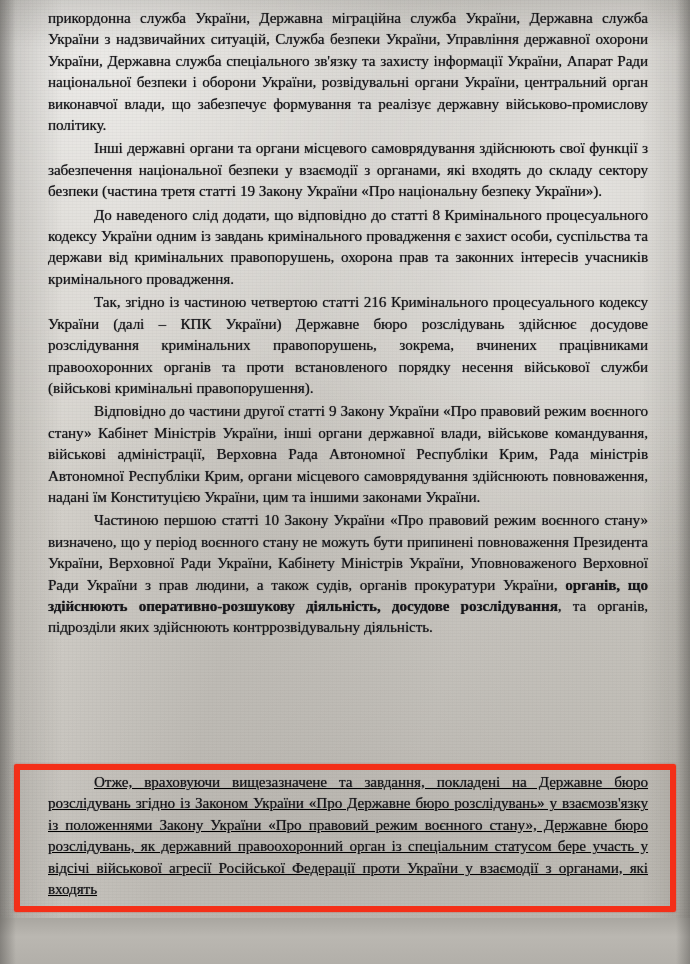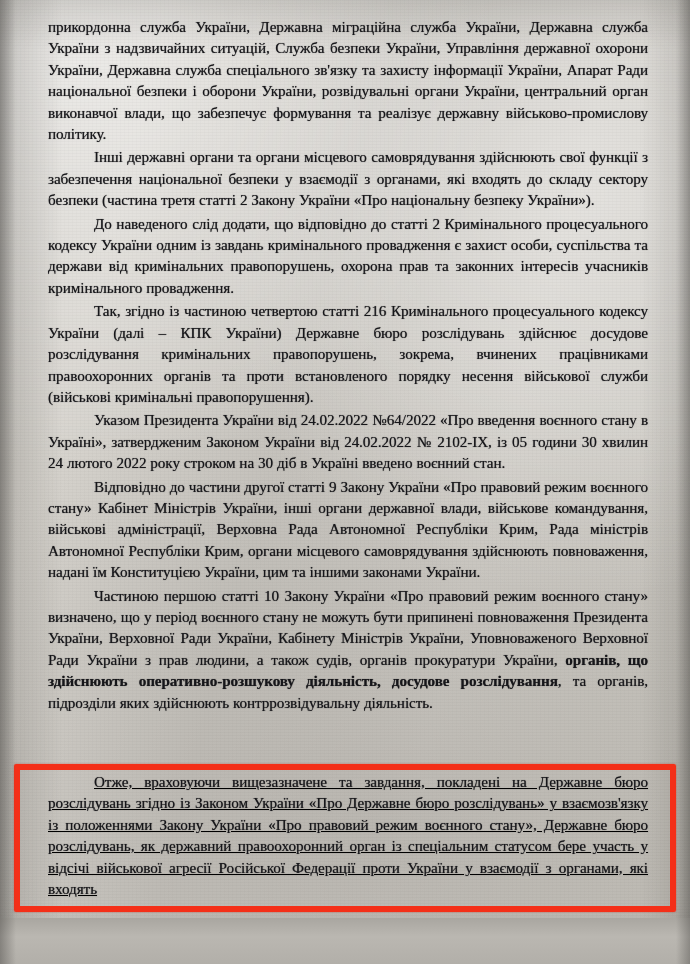--- a/index.html
+++ b/index.html
@@ -44,21 +44,21 @@
       linear-gradient(90deg, rgba(90,88,84,0.22) 0%, rgba(255,255,255,0) 9%),
       linear-gradient(270deg, rgba(90,88,84,0.18) 0%, rgba(255,255,255,0) 7%),
       linear-gradient(180deg, rgba(110,108,103,0.18) 0%, rgba(255,255,255,0) 5%),
       linear-gradient(0deg, rgba(110,108,103,0.20) 0%, rgba(255,255,255,0) 6%);
     pointer-events: none;
     mix-blend-mode: multiply;
   }
   .doc-body {
     position: absolute;
     left: 48px;
-    top: 17px;
+    top: 8px;
     width: 600px;
     z-index: 2;
   }
   p.para {
     margin: 0 0 2px 0;
     text-indent: 46px;
     text-align: justify;
     font-size: 15.1px;
     line-height: 21.4px;
     color: #16161a;
@@ -117,24 +117,23 @@
 </head>
 <body>
 
 <div class="page">
 
   <div class="edge-shadow-left"></div>
   <div class="edge-shadow-right"></div>
 
   <div class="doc-body">
     <p class="para no-indent">прикордонна служба України, Державна міграційна служба України, Державна служба України з надзвичайних ситуацій, Служба безпеки України, Управління державної охорони України, Державна служба спеціального зв'язку та захисту інформації України, Апарат Ради національної безпеки і оборони України, розвідувальні органи України, центральний орган виконавчої влади, що забезпечує формування та реалізує державну військово-промислову політику.</p>
-    <p class="para">Інші державні органи та органи місцевого самоврядування здійснюють свої функції з забезпечення національної безпеки у взаємодії з органами, які входять до складу сектору безпеки (частина третя статті 2 Закону України «Про національну безпеку України»).</p>
-    <p class="para">До наведеного слід додати, що відповідно до статті 2 Кримінального процесуального кодексу України одним із завдань кримінального провадження є захист особи, суспільства та держави від кримінальних правопорушень, охорона прав та законних інтересів учасників кримінального провадження.</p>
+    <p class="para">Інші державні органи та органи місцевого самоврядування здійснюють свої функції з забезпечення національної безпеки у взаємодії з органами, які входять до складу сектору безпеки (частина третя статті 19 Закону України «Про національну безпеку України»).</p>
+    <p class="para">До наведеного слід додати, що відповідно до статті 8 Кримінального процесуального кодексу України одним із завдань кримінального провадження є захист особи, суспільства та держави від кримінальних правопорушень, охорона прав та законних інтересів учасників кримінального провадження.</p>
     <p class="para">Так, згідно із частиною четвертою статті 216 Кримінального процесуального кодексу України (далі – КПК України) Державне бюро розслідувань здійснює досудове розслідування кримінальних правопорушень, зокрема, вчинених працівниками правоохоронних органів та проти встановленого порядку несення військової служби (військові кримінальні правопорушення).</p>
-    <p class="para">Указом Президента України від 24.02.2022 №64/2022 «Про введення воєнного стану в Україні», затвердженим Законом України від 24.02.2022 № 2102-IX, із 05 години 30 хвилин 24 лютого 2022 року строком на 30 діб в Україні введено воєнний стан.</p>
     <p class="para">Відповідно до частини другої статті 9 Закону України «Про правовий режим воєнного стану» Кабінет Міністрів України, інші органи державної влади, військове командування, військові адміністрації, Верховна Рада Автономної Республіки Крим, Рада міністрів Автономної Республіки Крим, органи місцевого самоврядування здійснюють повноваження, надані їм Конституцією України, цим та іншими законами України.</p>
     <p class="para"><span>Частиною першою статті 10 Закону України  «Про правовий режим воєнного стану» визначено, що у період воєнного стану не можуть бути припинені повноваження Президента України, Верховної Ради України, Кабінету Міністрів України, Уповноваженого Верховної Ради України з прав людини, а також судів, органів прокуратури України, </span><b>органів, що здійснюють оперативно-розшукову діяльність, досудове розслідування</b><span>, та органів, підрозділи яких здійснюють контррозвідувальну діяльність.</span></p>
   </div>
 
   <div class="highlight-text">
     <p class="para">Отже, враховуючи вищезазначене та завдання, покладені на Державне бюро розслідувань згідно із Законом України «Про Державне бюро розслідувань» у взаємозв'язку із положеннями Закону України «Про правовий режим воєнного стану», Державне бюро розслідувань, як державний правоохоронний орган із спеціальним статусом бере участь у відсічі військової агресії Російської Федерації проти України у взаємодії з органами, які входять</p>
   </div>
 
   <div class="highlight-wrap"></div>
 

